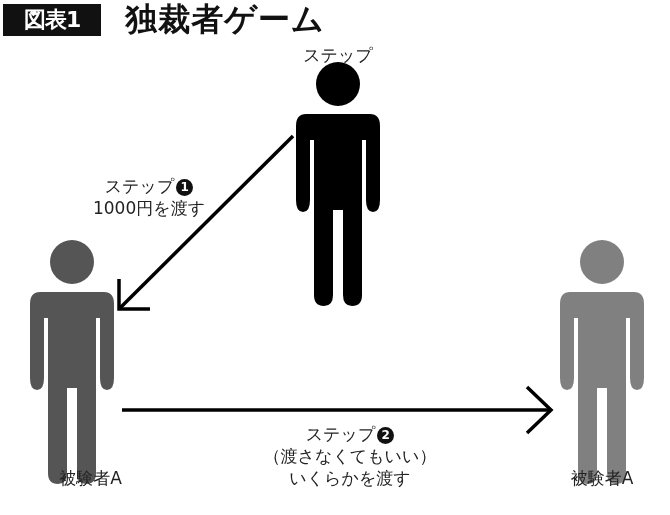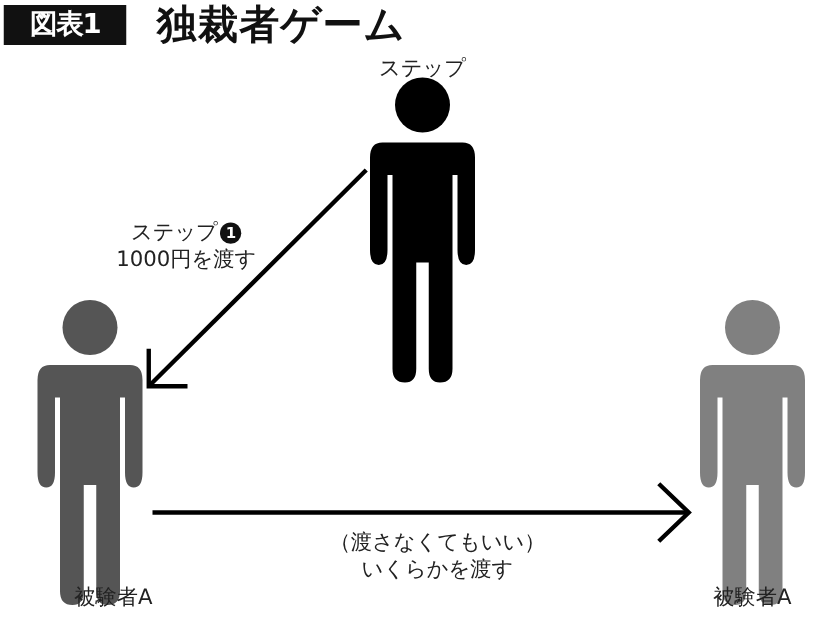--- a/index.html
+++ b/index.html
@@ -52,18 +52,19 @@
 </svg>
 
 <div class="label" style="left:268px; top:44px; width:140px;">ステップ</div>
 
 <div class="label" style="left:84px; top:175px; width:130px;">
   <div><span>ステップ</span><span class="circ">1</span></div>
   <div>1000円を渡す</div>
 </div>
 
 <div class="label" style="left:250px; top:423px; width:200px;">
+  <div><span>ステップ</span><span class="circ">2</span></div>
   <div>（渡さなくてもいい）</div>
   <div>いくらかを渡す</div>
 </div>
 
 <div class="label" style="left:22px; top:467px; width:100px;text-align:right;">被験者A</div>
 <div class="label" style="left:552px; top:467px; width:100px;">被験者A</div>
 
 </body></html>

